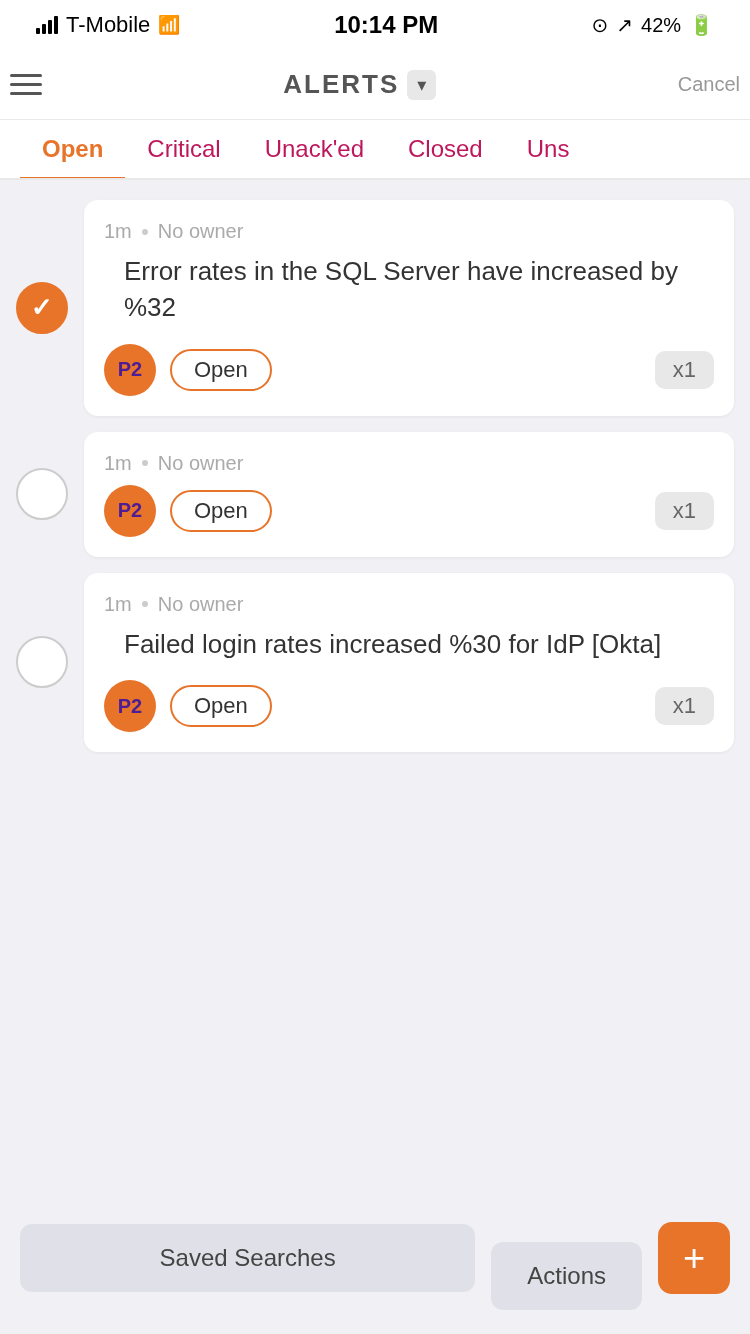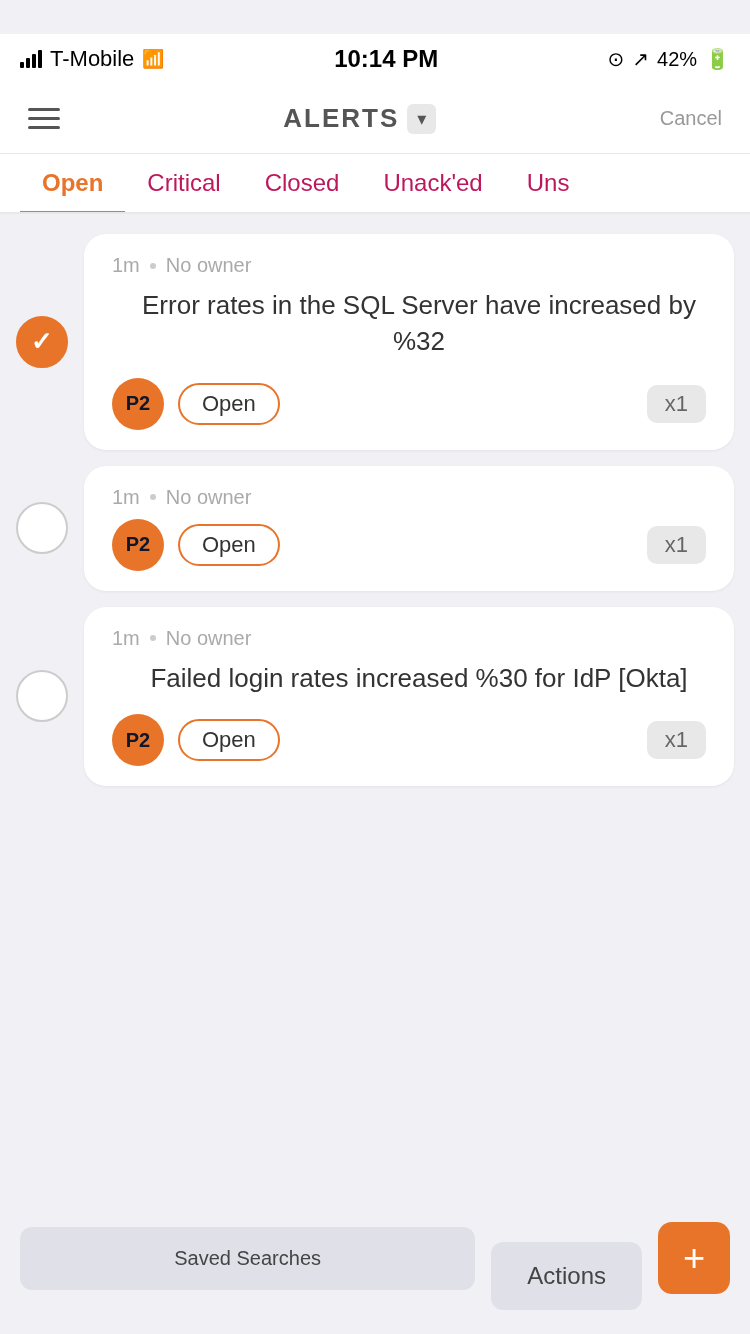--- a/index.html
+++ b/index.html
@@ -14,22 +14,21 @@
       position: relative;
     }
 
     
     .status-bar {
       background: #fff;
       height: 50px;
       display: flex;
       align-items: center;
       justify-content: space-between;
-      padding: 0 20px;
-      margin-top: 34px;
+      padding: 0 36px;
     }
     .status-left {
       display: flex;
       align-items: center;
       gap: 8px;
       font-size: 22px;
       font-weight: 600;
     }
     .signal-bars {
       display: flex;
@@ -64,21 +63,21 @@
       font-weight: 500;
     }
 
     
     .top-nav {
       background: #fff;
       height: 70px;
       display: flex;
       align-items: center;
       justify-content: space-between;
-      padding: 0 28px;
+      padding: 0 10px;
       border-bottom: 1px solid #e8e8e8;
     }
     .hamburger-icon {
       display: flex;
       flex-direction: column;
       gap: 6px;
       cursor: pointer;
     }
     .hamburger-line {
       width: 32px;
@@ -177,24 +176,23 @@
     }
     .checkmark {
       color: #fff;
       font-size: 26px;
       font-weight: 700;
     }
 
     .alert-card {
       flex: 1;
       background: #fff;
-      border-radius: 22px;
-      padding: 20px 28px;
+      border-radius: 14px;
+      padding: 20px 20px;
       box-shadow: 0 1px 3px rgba(0,0,0,0.06);
-      text-align: center;
     }
 
     .alert-meta {
       display: flex;
       align-items: center;
       gap: 10px;
       color: #aaa;
       font-size: 20px;
       margin-bottom: 10px;
     }
@@ -217,21 +215,21 @@
     .alert-footer {
       display: flex;
       align-items: center;
       gap: 14px;
     }
     .priority-badge {
       width: 52px;
       height: 52px;
       border-radius: 50%;
       background: #e8742a;
-      color: #0f172a;
+      color: #4c1d95;
       font-size: 20px;
       font-weight: 700;
       display: flex;
       align-items: center;
       justify-content: center;
       flex-shrink: 0;
     }
     .status-pill {
       border: 2px solid #e8742a;
       border-radius: 50px;
@@ -259,21 +257,21 @@
       padding: 16px 20px 24px;
       display: flex;
       align-items: center;
       gap: 16px;
     }
     .saved-searches-btn {
       background: #e0e0e8;
       border: none;
       border-radius: 12px;
       padding: 20px 40px;
-      font-size: 20px;
+      font-size: 24px;
       color: #444;
       cursor: pointer;
       flex: 1;
     }
     .actions-btn {
       background: #e0e0e8;
       border: none;
       border-radius: 12px;
       padding: 20px 36px;
       font-size: 24px;
@@ -332,22 +330,22 @@
   <div class="nav-title-wrap">
     <span class="nav-title">ALERTS</span>
     <button class="nav-dropdown-btn">▾</button>
   </div>
   <button class="cancel-btn">Cancel</button>
 </div>
 
 <div class="tab-bar">
   <div class="tab-item active">Open</div>
   <div class="tab-item">Critical</div>
+  <div class="tab-item">Unack'ed</div>
   <div class="tab-item">Closed</div>
-  <div class="tab-item">Unack'ed</div>
   <div class="tab-item">Uns</div>
 </div>
 
 <div class="alert-list">
 
   <div class="alert-row">
     <div class="alert-checkbox checked">
       <span class="checkmark">✓</span>
     </div>
     <div class="alert-card">

